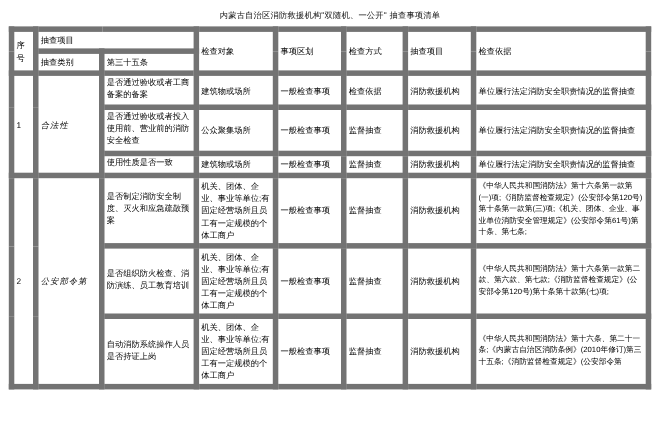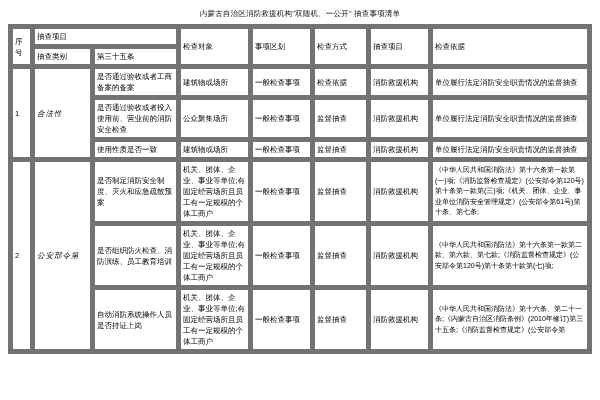--- a/index.html
+++ b/index.html
@@ -70,20 +70,21 @@
   }
   .dep.small{
     font-weight:normal;
     font-size:7px;
     line-height:10.5px;
   }
   .item-cell{
     font-size:7.5px;
     line-height:11.5px;
     padding:3px 3px;
+    font-family:Liberation Mono, monospace;
   }
   .obj-cell{font-size:7.5px;line-height:11.5px;padding:3px 2px;}
 </style>
 </head>
 <body>
 
 <div class="page">
 
   <div class="doc-title">内蒙古自治区消防救援机构"双随机、一公开" 抽查事项清单</div>
 

